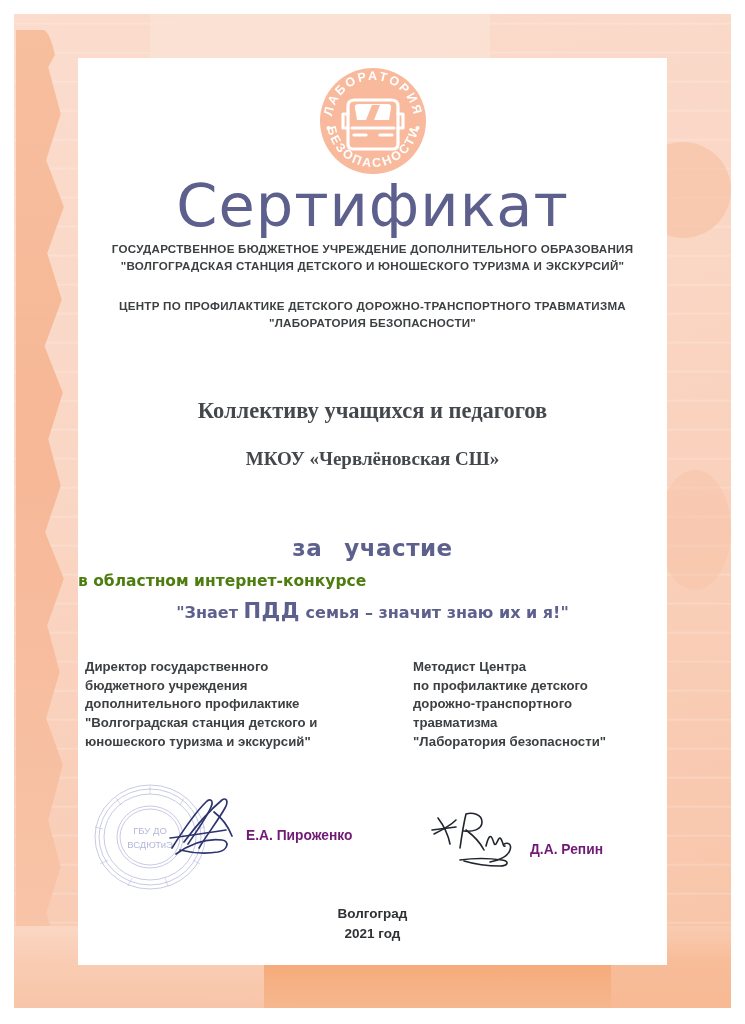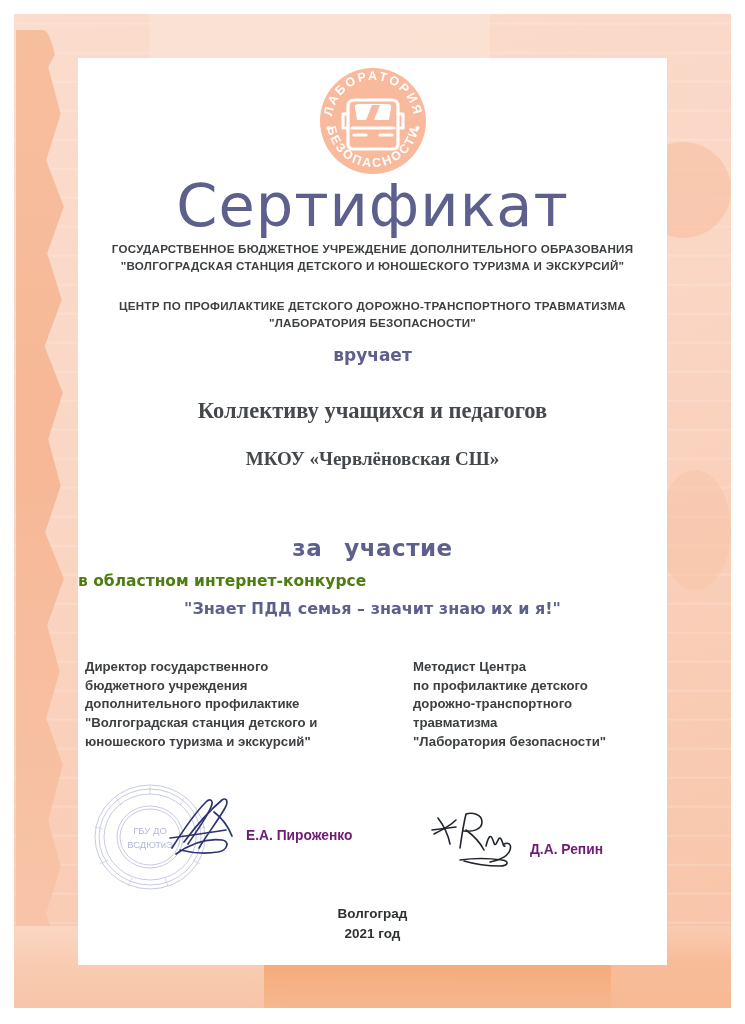--- a/index.html
+++ b/index.html
@@ -225,21 +225,21 @@
     position: absolute;
     top: 541px;
     left: 0;
     width: 100%;
     text-align: center;
     font-family: "DejaVu Sans", sans-serif;
     font-size: 16px;
     font-weight: bold;
     color: #5d5f8d;
   }
-  .reason-quote .pdd { font-size: 15px; font-weight: bold; letter-spacing: .5px; }
+  .reason-quote .pdd { font-size: 21px; font-weight: bold; letter-spacing: .5px; }
 
   
   .sig-col {
     position: absolute;
     color: #3d4043;
     font-family: "Liberation Sans", sans-serif;
     font-weight: bold;
     font-size: 13.2px;
     line-height: 1.42;
   }
@@ -334,21 +334,20 @@
 
     <div class="org-block one">
       <div>ГОСУДАРСТВЕННОЕ БЮДЖЕТНОЕ УЧРЕЖДЕНИЕ ДОПОЛНИТЕЛЬНОГО ОБРАЗОВАНИЯ</div>
       <div>"ВОЛГОГРАДСКАЯ СТАНЦИЯ ДЕТСКОГО И ЮНОШЕСКОГО ТУРИЗМА И ЭКСКУРСИЙ"</div>
     </div>
     <div class="org-block two">
       <div>ЦЕНТР ПО ПРОФИЛАКТИКЕ ДЕТСКОГО ДОРОЖНО-ТРАНСПОРТНОГО ТРАВМАТИЗМА</div>
       <div>"ЛАБОРАТОРИЯ БЕЗОПАСНОСТИ"</div>
     </div>
 
-    <div class="awards-word">вручает</div>
 
     <div class="recipient line1">Коллективу учащихся и педагогов</div>
     <div class="recipient line2">МКОУ «Червлёновская СШ»</div>
 
     <div class="reason-main">
       <span>за</span><span class="gap"></span><span>участие</span>
     </div>
     <div class="reason-sub">в областном интернет-конкурсе</div>
     <div class="reason-quote">
       <span>"Знает </span><span class="pdd">ПДД</span><span> семья – значит знаю их и я!"</span>

